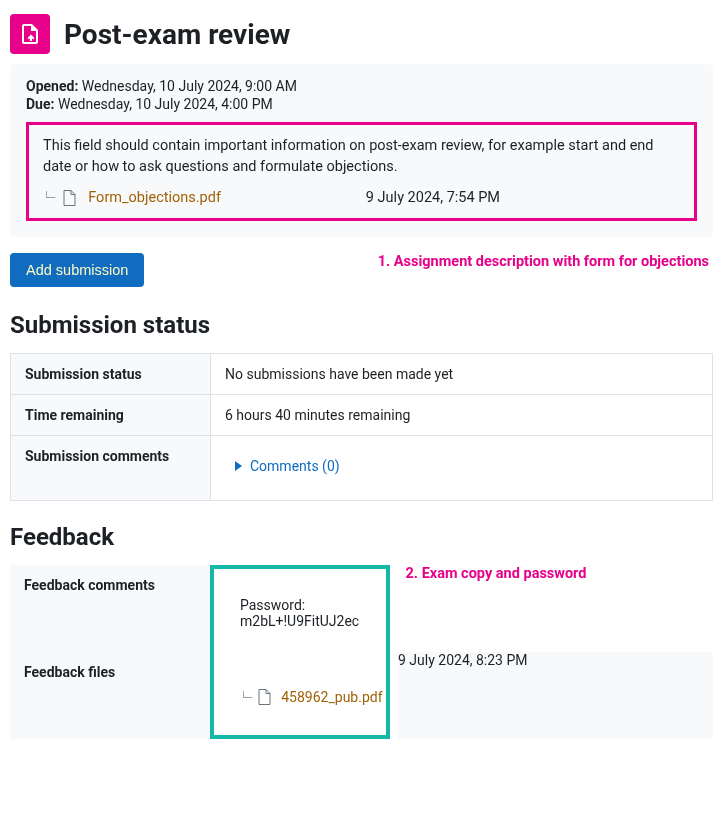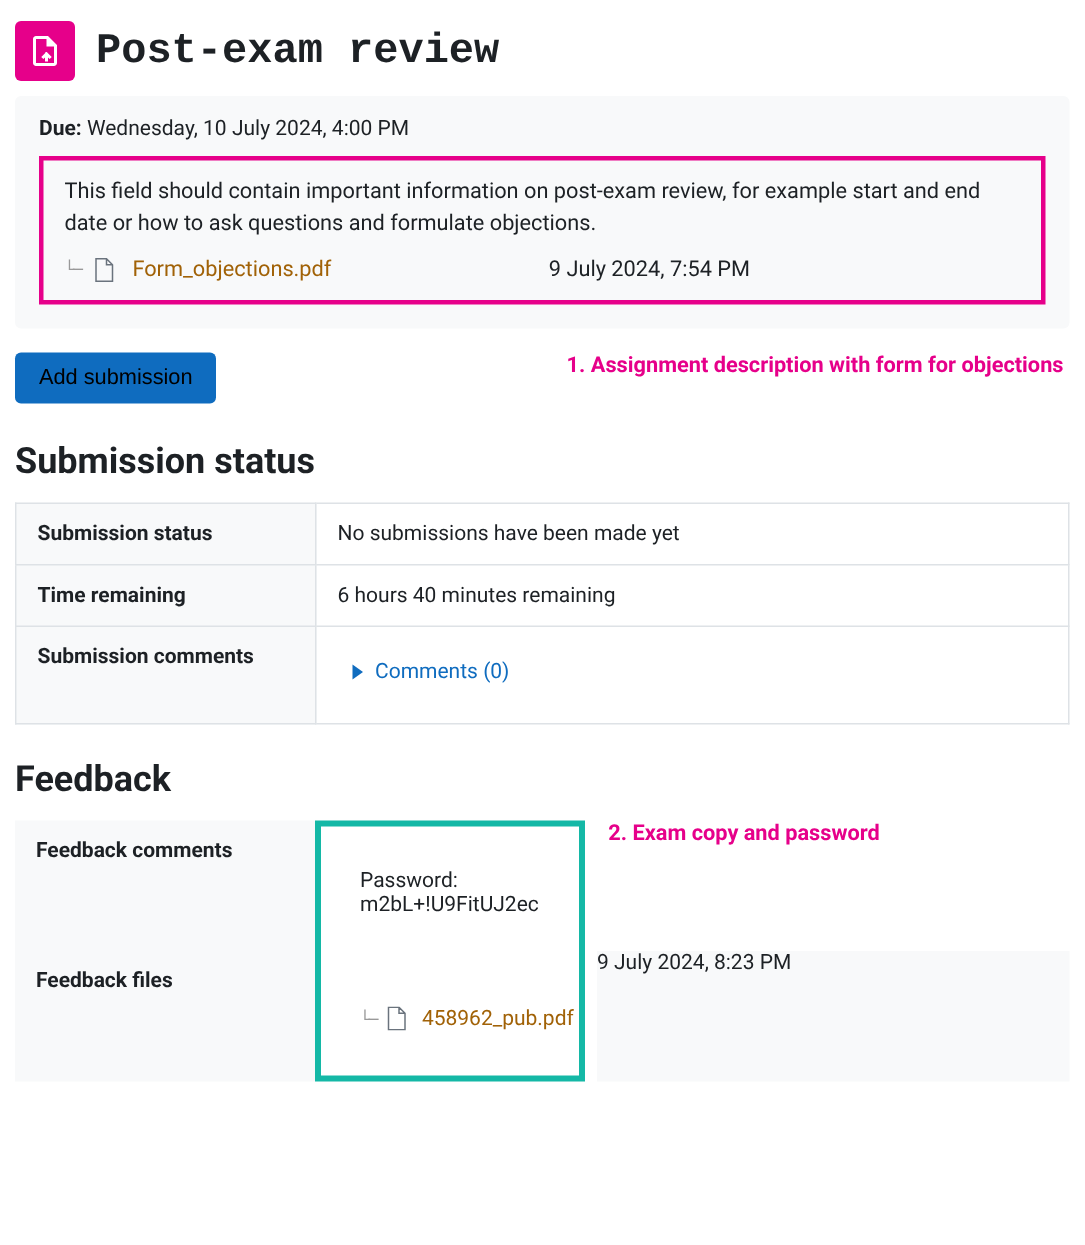--- a/index.html
+++ b/index.html
@@ -10,21 +10,20 @@
     font-size: 14px;
     color: #1d2125;
     background: #fff;
     width: 723px;
   }
   .page-header {
     display: flex;
     align-items: center;
     gap: 14px;
     margin: 4px 0 10px 0;
-    font-family: Liberation Mono, monospace;
   }
   .activity-icon {
     width: 40px;
     height: 40px;
     background: #e6008a;
     border-radius: 4px;
     display: flex;
     align-items: center;
     justify-content: center;
     flex-shrink: 0;
@@ -75,21 +74,21 @@
   .file-link { color: #a16207; text-decoration: none; margin-left: 4px; text-align: center; }
   .file-date { color: #1d2125; margin-left: auto; padding-right: 180px; }
   .action-row {
     display: flex;
     align-items: flex-start;
     gap: 20px;
     margin: 12px 0 20px 0;
   }
   .btn-primary {
     background: #0f6cbf;
-    color: #000000;
+    color: #fef9c3;
     border: none;
     border-radius: 4px;
     padding: 9px 16px;
     font-size: 14.5px;
     cursor: pointer;
   }
   .annotation {
     color: #e6008a;
     font-weight: 700;
     font-size: 14.5px;
@@ -173,20 +172,24 @@
 <div class="page-header">
   <div class="activity-icon">
     <svg viewBox="0 0 24 24">
         <path d="M14 2H6c-1.1 0-2 .9-2 2v16c0 1.1.9 2 2 2h12c1.1 0 2-.9 2-2V8l-6-6zM6 20V4h7v5h5v11H6zm6.5-7l-3 3 1.4 1.4L12 16.3V19h2v-2.7l1.1 1.1 1.4-1.4-3-3c-.4-.4-1-.4-1.5 0z"></path>
       </svg>
   </div>
   <h1 class="page-title">Post-exam review</h1>
 </div>
 
 <div class="dates-box">
+  <div class="date-line">
+    <strong>Opened:</strong>
+    <span>Wednesday, 10 July 2024, 9:00 AM</span>
+  </div>
   <div class="date-line">
     <strong>Due:</strong>
     <span>Wednesday, 10 July 2024, 4:00 PM</span>
   </div>
 
   <div class="desc-box">
     <div>This field should contain important information on post-exam review, for example start and end date or how to ask questions and formulate objections.</div>
     <div class="file-row">
       <span class="tree-glyph">└─</span>
       <span class="doc-icon">

